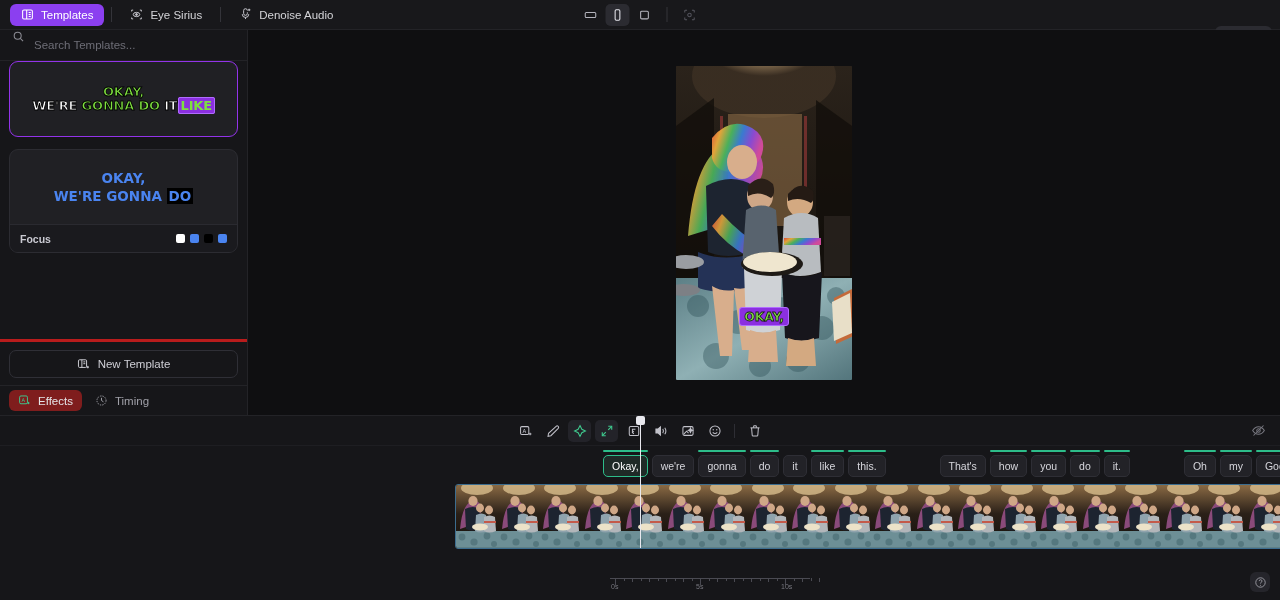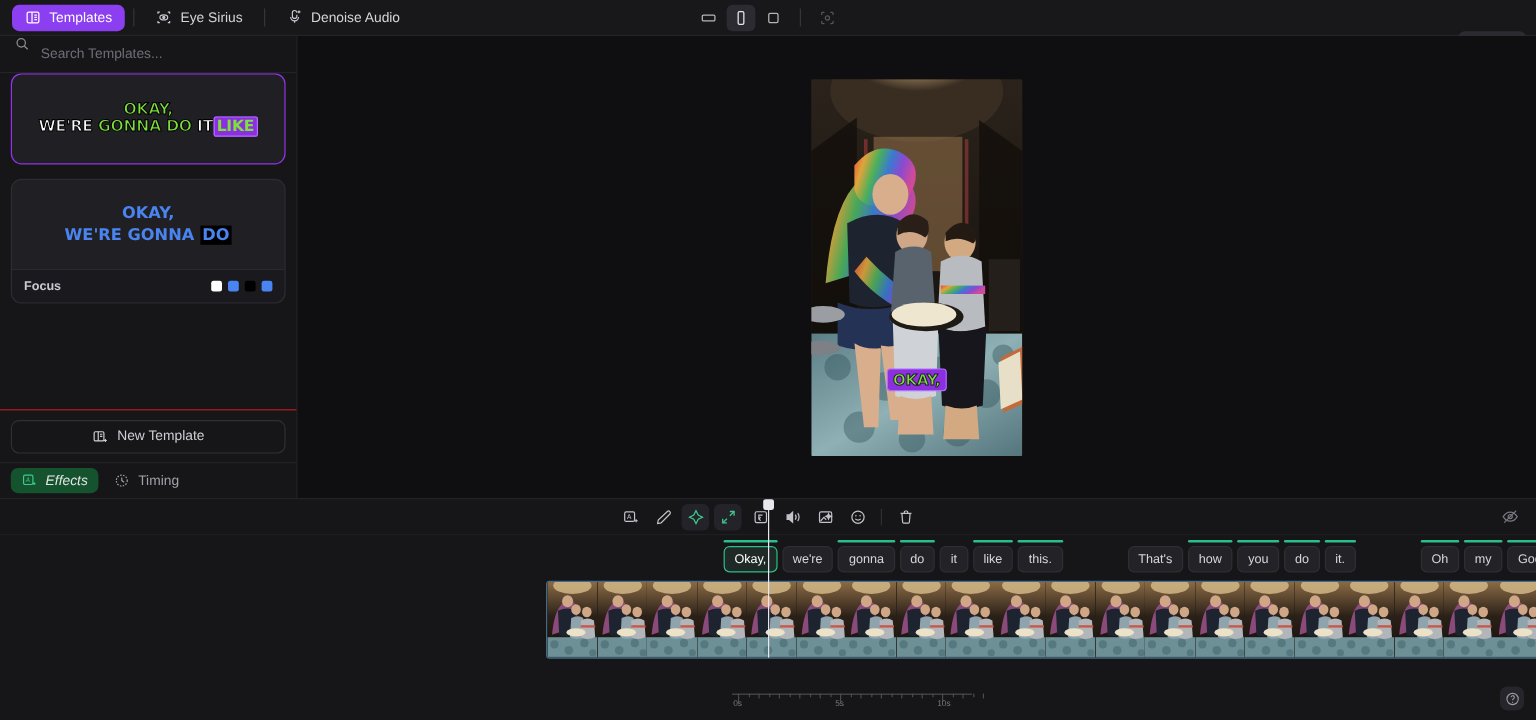--- a/index.html
+++ b/index.html
@@ -119,37 +119,37 @@
   .p1 .ln1 { display:block; }
   .p1 .g { color: #7ee03f; -webkit-text-stroke: 0.9px #000; }
   .p1 .w { color: #ffffff; -webkit-text-stroke: 0.9px #000; }
   .p1 .hl { color: #7ee03f; background: #8b2fe0; padding: 0 2px; border-radius: 2px;
             border: 1px solid #b06cff; }
   
   .p2 { font-size: 13.5px; font-weight: bold; line-height: 1.35; color: #4a84f0;
         font-family: "DejaVu Sans", sans-serif; }
   .p2 .hl { background: #000; color: #4a84f0; padding: 0 2px; }
 
-  .newtpl-wrap { padding: 8px 9px 7px 9px; border-top: 1px solid #b91c1c; text-align: right; }
+  .newtpl-wrap { padding: 8px 9px 7px 9px; border-top: 3px solid #b91c1c; text-align: right; }
   .newtpl-btn {
     height: 28px; border: 1px solid #2f2f36; border-radius: 7px;
     display: flex; align-items: center; justify-content: center; gap: 8px;
     font-size: 11.5px; color: #cfcfd6; cursor: pointer;
   }
   .sidebar-tabs {
     height: 30px; flex: 0 0 30px;
     display: flex; align-items: center; gap: 4px; padding: 0 9px;
     border-top: 1px solid #232327;
   }
   .stab {
     display: flex; align-items: center; gap: 7px;
     font-size: 11.5px; padding: 4px 9px; border-radius: 6px;
     color: #a0a0a8; cursor: pointer;
   }
-  .stab.active { background: #14532d; color: #e4e4e7; font-style: italic; }
+  .stab.active { background: #7f1d1d; color: #e4e4e7; }
 
   
   .preview-pane {
     flex: 1; display: flex; flex-direction: column;
     background: #0f0f11; position: relative; min-width: 0;
   }
   .stage { flex: 1; display: flex; align-items: center; justify-content: center;
            position: relative; }
   .video {
     width: 176px; height: 314px; position: relative; overflow: hidden;

